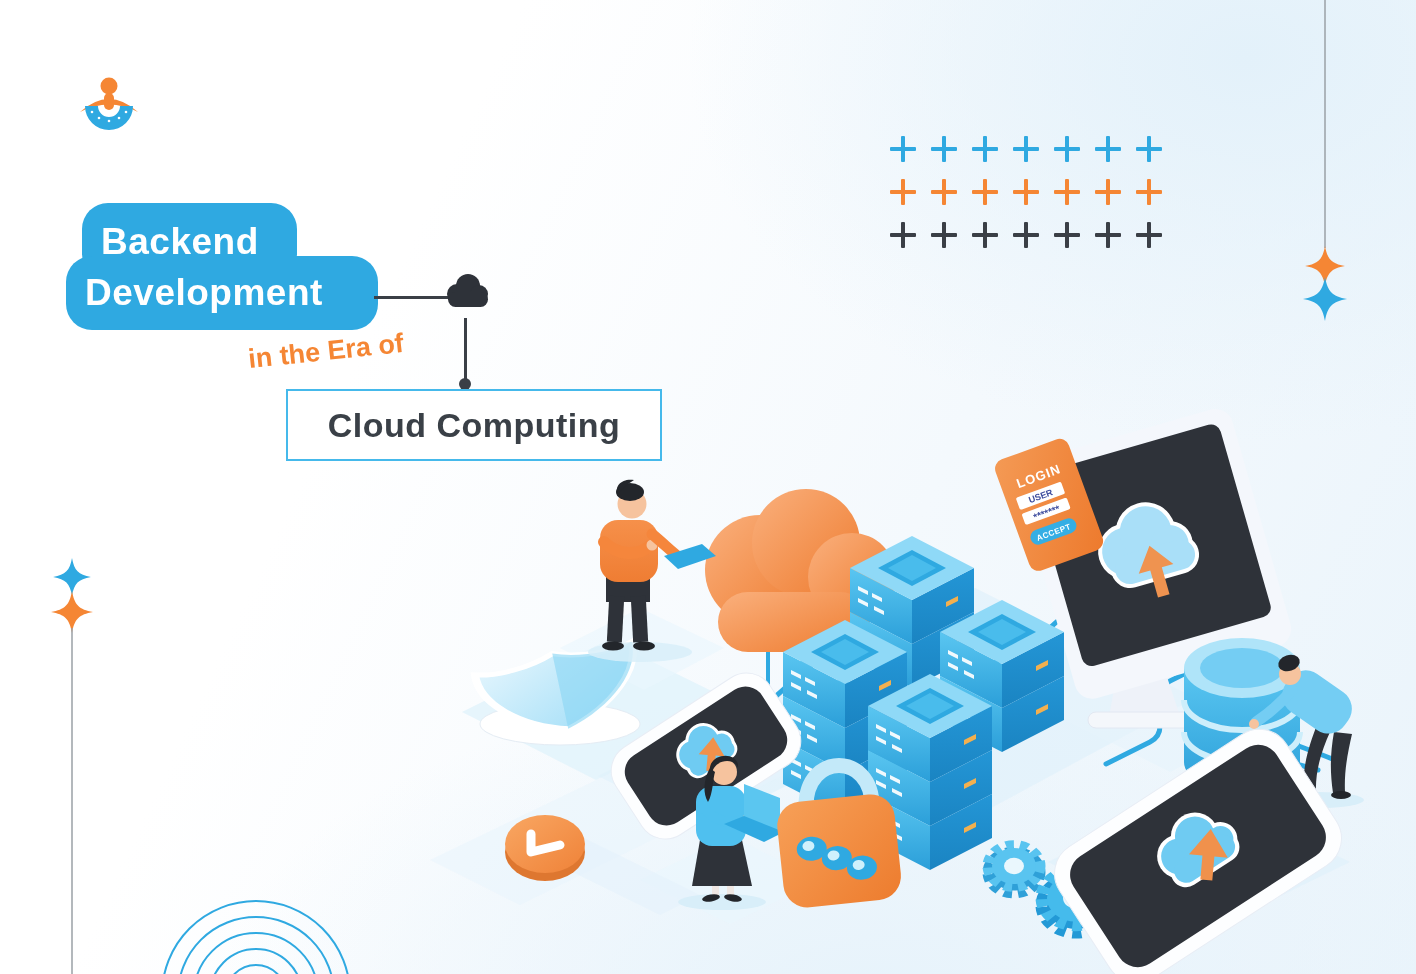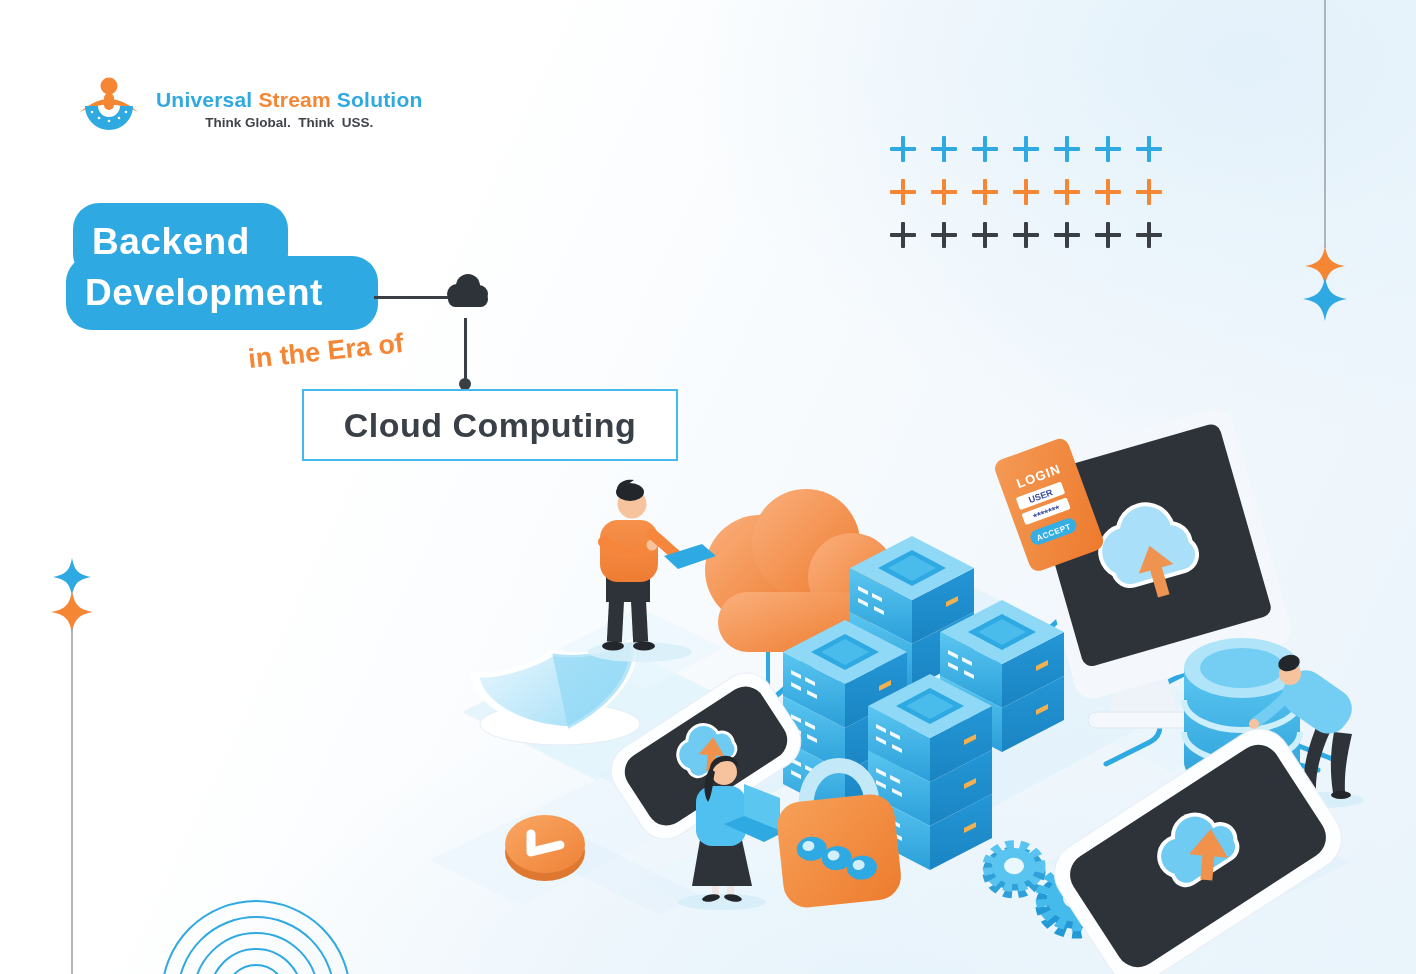--- a/index.html
+++ b/index.html
@@ -15,21 +15,21 @@
   
   .logo{left:74px;top:76px;display:flex;align-items:center;gap:12px;z-index:5;}
   .logo-name{font-size:21px;font-weight:bold;letter-spacing:.2px;}
   .logo-name .c-blue{color:var(--blue,#2FA9E1);}
   .logo-name .c-orange{color:var(--orange,#F58634);}
   .logo-tagline{font-size:13.5px;font-weight:bold;color:#3F444A;margin-top:3px;text-align:center;white-space:pre;}
   
   .bubble{background:var(--blue,#2FA9E1);position:absolute;border-radius:26px;display:flex;align-items:center;padding-left:19px;z-index:4;}
   .bubble span{color:#fff;font-weight:bold;font-size:37px;letter-spacing:.5px;}
   .era{left:248px;top:336px;color:var(--orange,#F58634);font-weight:bold;font-size:27px;transform:rotate(-6deg);z-index:4;}
-  .cc-box{left:302px;top:389px;width:372px;height:68px;border:2.5px solid #45B9EB;background:#FFFFFF;
+  .cc-box{left:286px;top:389px;width:372px;height:68px;border:2.5px solid #45B9EB;background:#FFFFFF;
     display:flex;align-items:center;justify-content:center;z-index:4;}
   .cc-box span{font-size:34px;font-weight:bold;color:#3A4047;letter-spacing:.5px;}
   .conn-h{left:374px;top:296px;width:82px;height:2.5px;background:#3A3F46;z-index:4;}
   .conn-v{left:464px;top:318px;width:2.5px;height:64px;background:#3A3F46;z-index:4;}
   .conn-dot{left:459px;top:378px;width:12px;height:12px;border-radius:50%;background:#3A3F46;z-index:4;}
   .conn-cloud{left:440px;top:272px;z-index:4;}
   
   .plus-grid{left:890px;top:136px;display:flex;flex-direction:column;gap:17px;z-index:3;}
   .plus-row{display:flex;gap:15px;}
   .plus{position:relative;width:26px;height:26px;display:inline-block;}
@@ -366,27 +366,23 @@
     <g fill="#FFFFFF">
       <circle cx="18" cy="36" r="1.3"></circle>
         <circle cx="25" cy="42" r="1.3"></circle>
         <circle cx="35" cy="45" r="1.3"></circle>
       <circle cx="45" cy="42" r="1.3"></circle>
         <circle cx="52" cy="36" r="1.3"></circle>
         <circle cx="30" cy="37" r="1.2"></circle>
       <circle cx="40" cy="37" r="1.2"></circle>
     </g>
   </svg>
-  <div class="logo-text">
-    <div class="logo-name"><span class="c-blue">Universal</span> <span class="c-orange">Stream</span> <span class="c-blue">Solution</span></div>
-    <div class="logo-tagline">Think Global.  Think  USS.</div>
-  </div>
 </div>
 
-<div class="abs bubble" style="left:73px;top:203px;width:196px;height:77px;">
+<div class="abs bubble" style="left:82px;top:203px;width:196px;height:77px;">
   <span>Backend</span>
 </div>
 <div class="abs bubble" style="left:66px;top:256px;width:293px;height:74px;">
   <span>Development</span>
 </div>
 
 <div class="abs conn-h"></div>
 <svg class="abs conn-cloud" width="54" height="38" viewBox="0 0 54 38">
   <g fill="#2E3239">
     <circle cx="17" cy="22" r="10"></circle>

